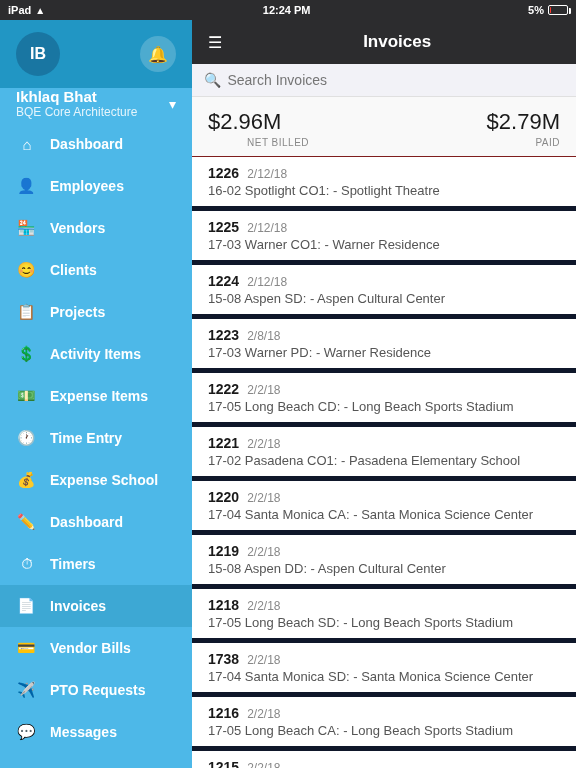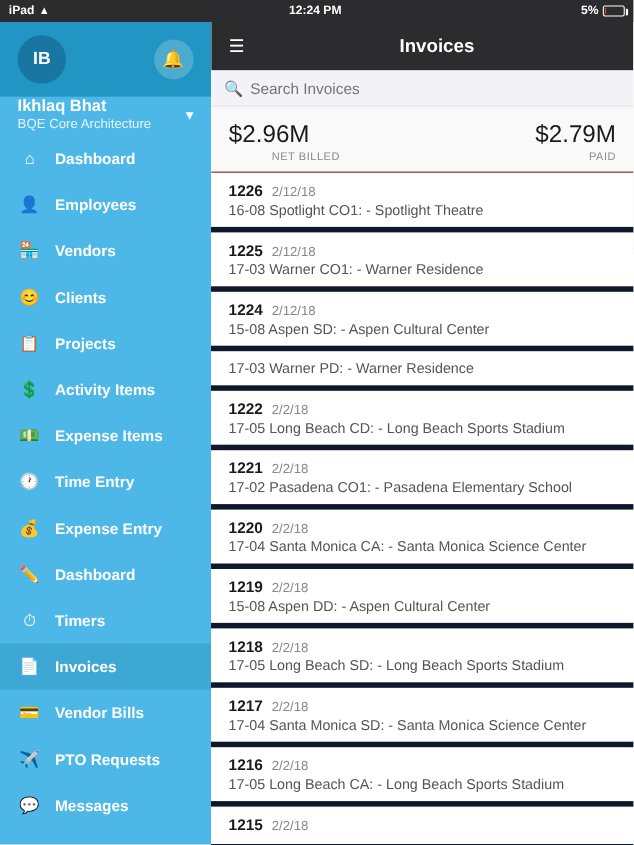--- a/index.html
+++ b/index.html
@@ -175,21 +175,21 @@
         <div class="nav-item">
       <span class="nav-icon">💵</span>
       <span class="nav-label">Expense Items</span>
     </div>
         <div class="nav-item">
       <span class="nav-icon">🕐</span>
       <span class="nav-label">Time Entry</span>
     </div>
         <div class="nav-item">
       <span class="nav-icon">💰</span>
-      <span class="nav-label">Expense Entry</span>
+      <span class="nav-label">Expense School</span>
     </div>
         <div class="nav-item">
       <span class="nav-icon">✏️</span>
       <span class="nav-label">Dashboard</span>
     </div>
         <div class="nav-item">
       <span class="nav-icon">⏱</span>
       <span class="nav-label">Timers</span>
     </div>
         <div class="nav-item active">
@@ -234,37 +234,41 @@
         <div class="stat-label">PAID</div>
       </div>
     </div>
 
     <div class="invoice-list">
     <div class="invoice-item">
       <div class="invoice-header">
         <span class="invoice-num">1226</span>
         <span class="invoice-date">2/12/18</span>
       </div>
-      <div class="invoice-desc">16-08 Spotlight CO1: - Spotlight Theatre</div>
+      <div class="invoice-desc">16-02 Spotlight CO1: - Spotlight Theatre</div>
     </div>
         <div class="invoice-item">
       <div class="invoice-header">
         <span class="invoice-num">1225</span>
         <span class="invoice-date">2/12/18</span>
       </div>
       <div class="invoice-desc">17-03 Warner CO1: - Warner Residence</div>
     </div>
         <div class="invoice-item">
       <div class="invoice-header">
         <span class="invoice-num">1224</span>
         <span class="invoice-date">2/12/18</span>
       </div>
       <div class="invoice-desc">15-08 Aspen SD: - Aspen Cultural Center</div>
     </div>
         <div class="invoice-item">
+      <div class="invoice-header">
+        <span class="invoice-num">1223</span>
+        <span class="invoice-date">2/8/18</span>
+      </div>
       <div class="invoice-desc">17-03 Warner PD: - Warner Residence</div>
     </div>
         <div class="invoice-item">
       <div class="invoice-header">
         <span class="invoice-num">1222</span>
         <span class="invoice-date">2/2/18</span>
       </div>
       <div class="invoice-desc">17-05 Long Beach CD: - Long Beach Sports Stadium</div>
     </div>
         <div class="invoice-item">
@@ -290,21 +294,21 @@
     </div>
         <div class="invoice-item">
       <div class="invoice-header">
         <span class="invoice-num">1218</span>
         <span class="invoice-date">2/2/18</span>
       </div>
       <div class="invoice-desc">17-05 Long Beach SD: - Long Beach Sports Stadium</div>
     </div>
         <div class="invoice-item">
       <div class="invoice-header">
-        <span class="invoice-num">1217</span>
+        <span class="invoice-num">1738</span>
         <span class="invoice-date">2/2/18</span>
       </div>
       <div class="invoice-desc">17-04 Santa Monica SD: - Santa Monica Science Center</div>
     </div>
         <div class="invoice-item">
       <div class="invoice-header">
         <span class="invoice-num">1216</span>
         <span class="invoice-date">2/2/18</span>
       </div>
       <div class="invoice-desc">17-05 Long Beach CA: - Long Beach Sports Stadium</div>

